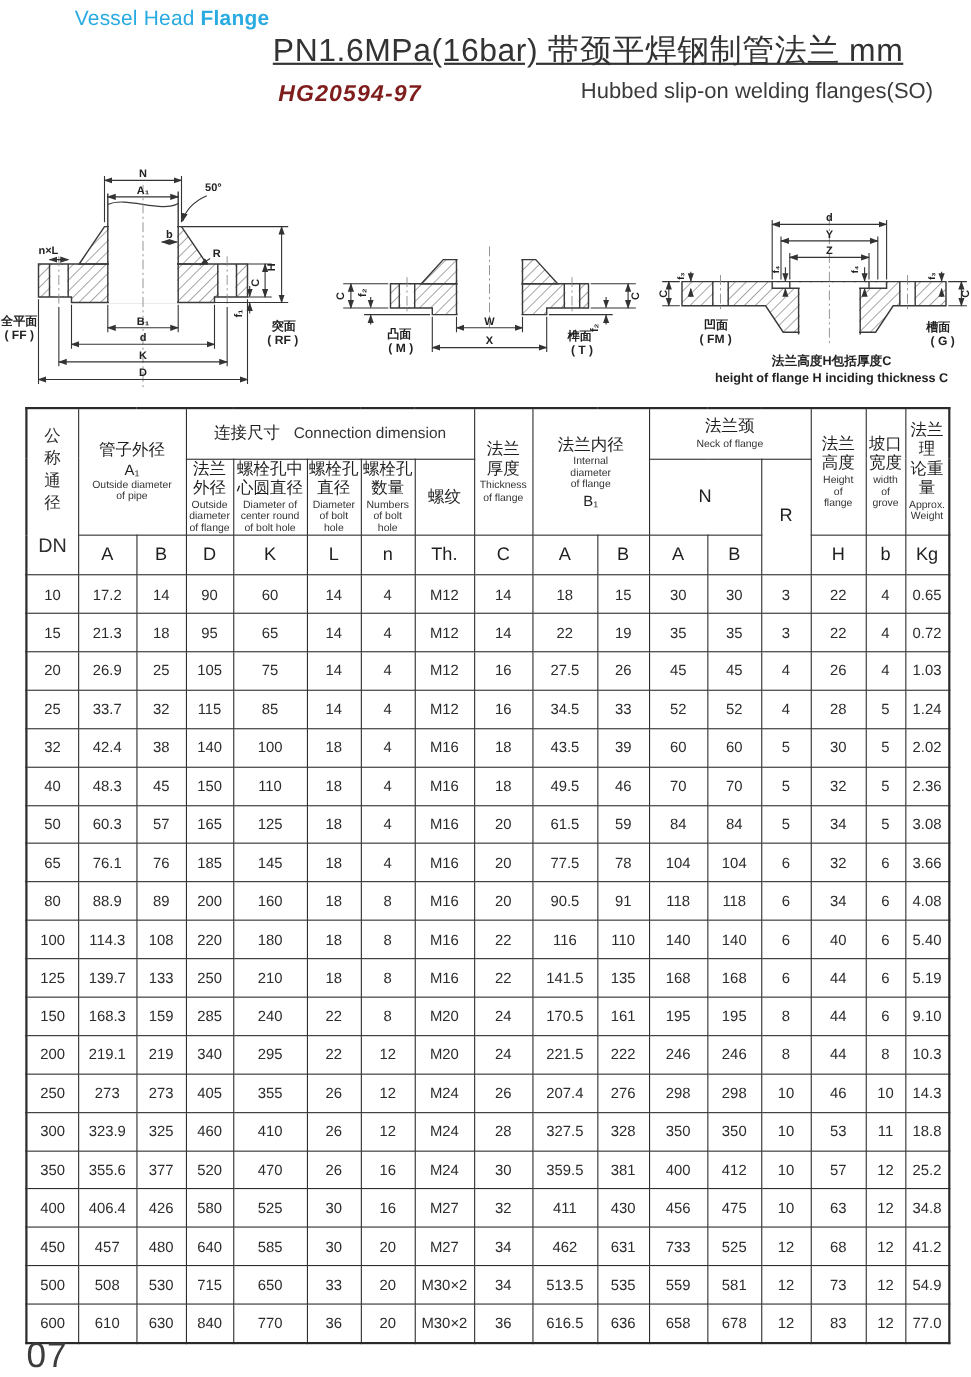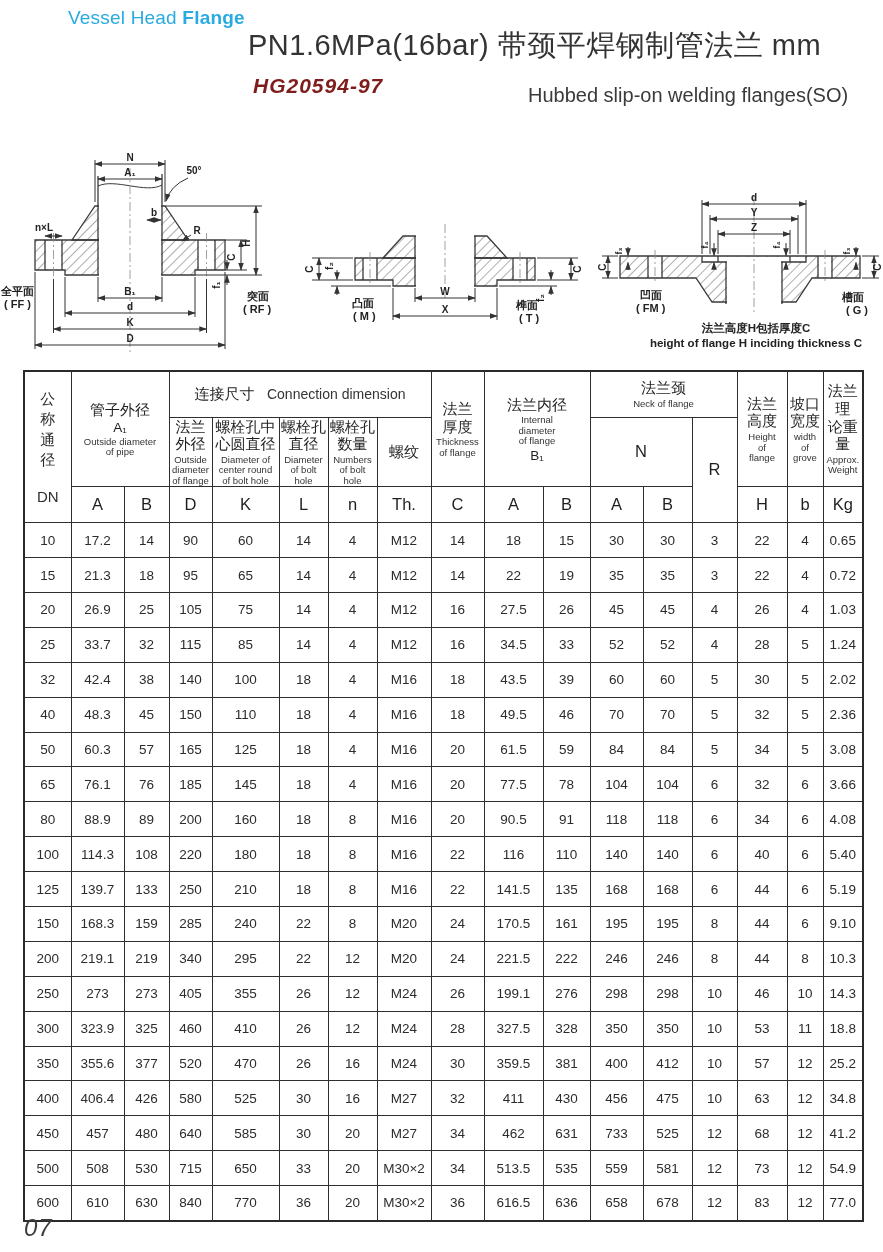--- a/index.html
+++ b/index.html
@@ -6,42 +6,42 @@
   html,body { background:#ffffff; }
   body {
     width:883px; height:1252px; position:relative; overflow:hidden;
     font-family:"Liberation Sans", sans-serif; color:#2e2e2e;
   }
   
   .logo { position:absolute; left:28px; top:6px; }
   .logo-line1 { font-size:34px; font-weight:bold; letter-spacing:-1px; color:#29ABE2; }
   .logo-line2 { font-size:19px; color:#29ABE2; margin-top:1px; letter-spacing:0.2px;margin-left:40px;}
   .logo-line2 b { font-weight:bold; }
-  .page-title { position:absolute; left:248px; top:26px; font-size:29px; color:#333; letter-spacing:0.5px; white-space:nowrap;}
+  .page-title { position:absolute; left:248px; top:26px; font-size:29px; color:#333; letter-spacing:0.5px; white-space:nowrap;text-decoration:underline;}
   .standard { position:absolute; left:253px; top:74px; font-size:21px; font-weight:bold; font-style:italic; color:#7f1d1d; letter-spacing:1px;}
-  .subtitle { position:absolute; left:528px; top:72px; font-size:20px; color:#3a3a3a; white-space:nowrap;margin-top:12px;}
-  .page-number { position:absolute; left:24px; top:1214px; font-size:24px; color:#3c3c3c; letter-spacing:1px;font-style:italic;}
+  .subtitle { position:absolute; left:528px; top:72px; font-size:20px; color:#3a3a3a; white-space:nowrap;}
+  .page-number { position:absolute; left:24px; top:1214px; font-size:32px; color:#3c3c3c; letter-spacing:1px;}
   
   .dwg { position:absolute; top:148px; }
   .dwg svg text { font-family:"Liberation Sans", sans-serif; fill:#222; }
   
   table.spec { position:absolute; left:23px; top:370px; border-collapse:collapse; table-layout:fixed;
                border:2.5px solid #2a2a2a; background:#fff; }
   table.spec th, table.spec td { border:1.5px solid #2e2e2e; text-align:center; vertical-align:middle;
                font-weight:normal; padding:0 1px; overflow:hidden; }
   tr.r1 { height:46px; } tr.r2 { height:64px; } tr.r3 { height:36px; }
   tbody tr { height:34.9px;margin-left:16px; }
   .cn { font-size:15px; color:#1f1f1f; line-height:1.18; white-space:pre-line; }
   .en { font-size:9.5px; color:#333; line-height:1.1; white-space:pre-line; margin-top:2px; }
   .sym { font-size:13.5px; color:#1f1f1f; margin-top:1px; }
   .conn .cn { display:inline; } .conn .en { display:inline; margin-left:8px; font-size:14px;}
   tr.r3 th { font-size:16.5px; color:#1f1f1f; }
   th.letter { font-size:16.5px; color:#1f1f1f; }
   .v-text { width:17px; margin:0 auto; font-size:15px; line-height:1.35; white-space:pre-line; }
-  .dn-code { font-size:15px; margin-top:18px; }
+  .dn-code { font-size:18px; margin-top:18px; }
   tbody td { font-size:13.5px; color:#2c2c2c; }
 </style>
 </head>
 <body>
 
 <div class="logo">
   <div class="logo-line2"><span>Vessel Head </span><b>Flange</b></div>
 </div>
 <div class="page-title">PN1.6MPa(16bar) 带颈平焊钢制管法兰  mm</div>
 <div class="standard">HG20594-97</div>
@@ -656,21 +656,21 @@
       <tr>
         <td>250</td>
         <td>273</td>
         <td>273</td>
         <td>405</td>
         <td>355</td>
         <td>26</td>
         <td>12</td>
         <td>M24</td>
         <td>26</td>
-        <td>199.1</td>
+        <td>207.4</td>
         <td>276</td>
         <td>298</td>
         <td>298</td>
         <td>10</td>
         <td>46</td>
         <td>10</td>
         <td>14.3</td>
       </tr>
       <tr>
         <td>300</td>

